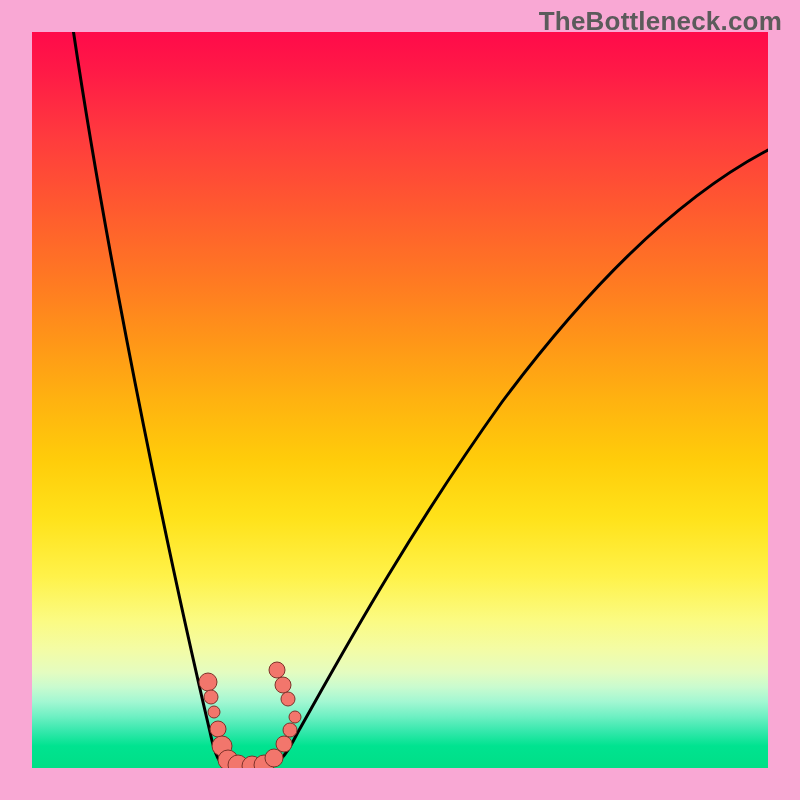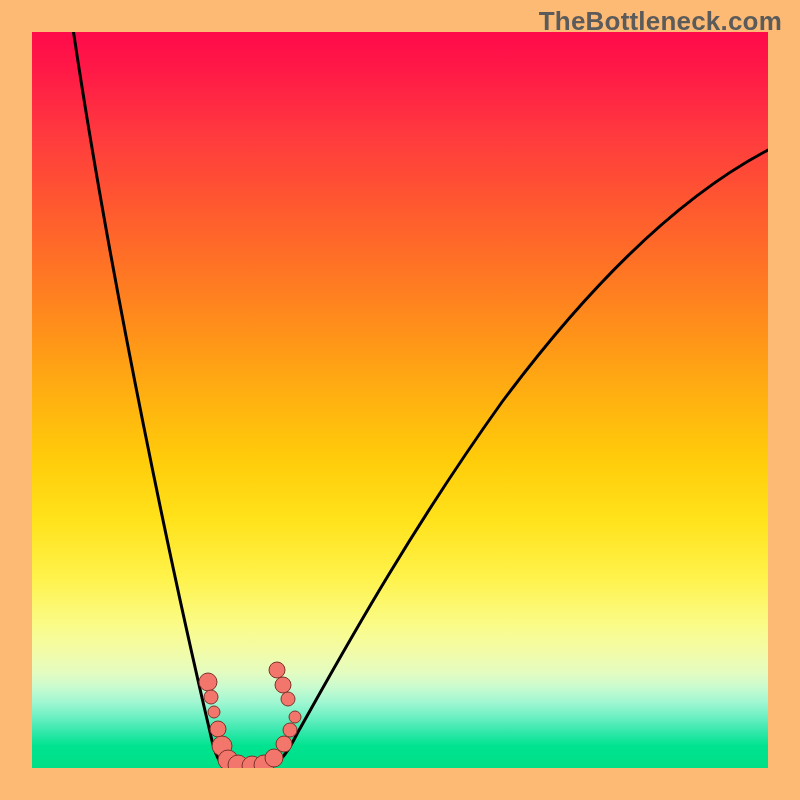--- a/index.html
+++ b/index.html
@@ -9,21 +9,21 @@
     height: 800px;
     background: #000;
     overflow: hidden;
   }
   .frame {
     position: absolute;
     left: 0;
     top: 0;
     width: 800px;
     height: 800px;
-    background: #fdba74;
+    background: #f9a8d4;
   }
   .plot {
     position: absolute;
     left: 32px;
     top: 32px;
     width: 736px;
     height: 736px;
     overflow: hidden;
   }
   .gradient {

